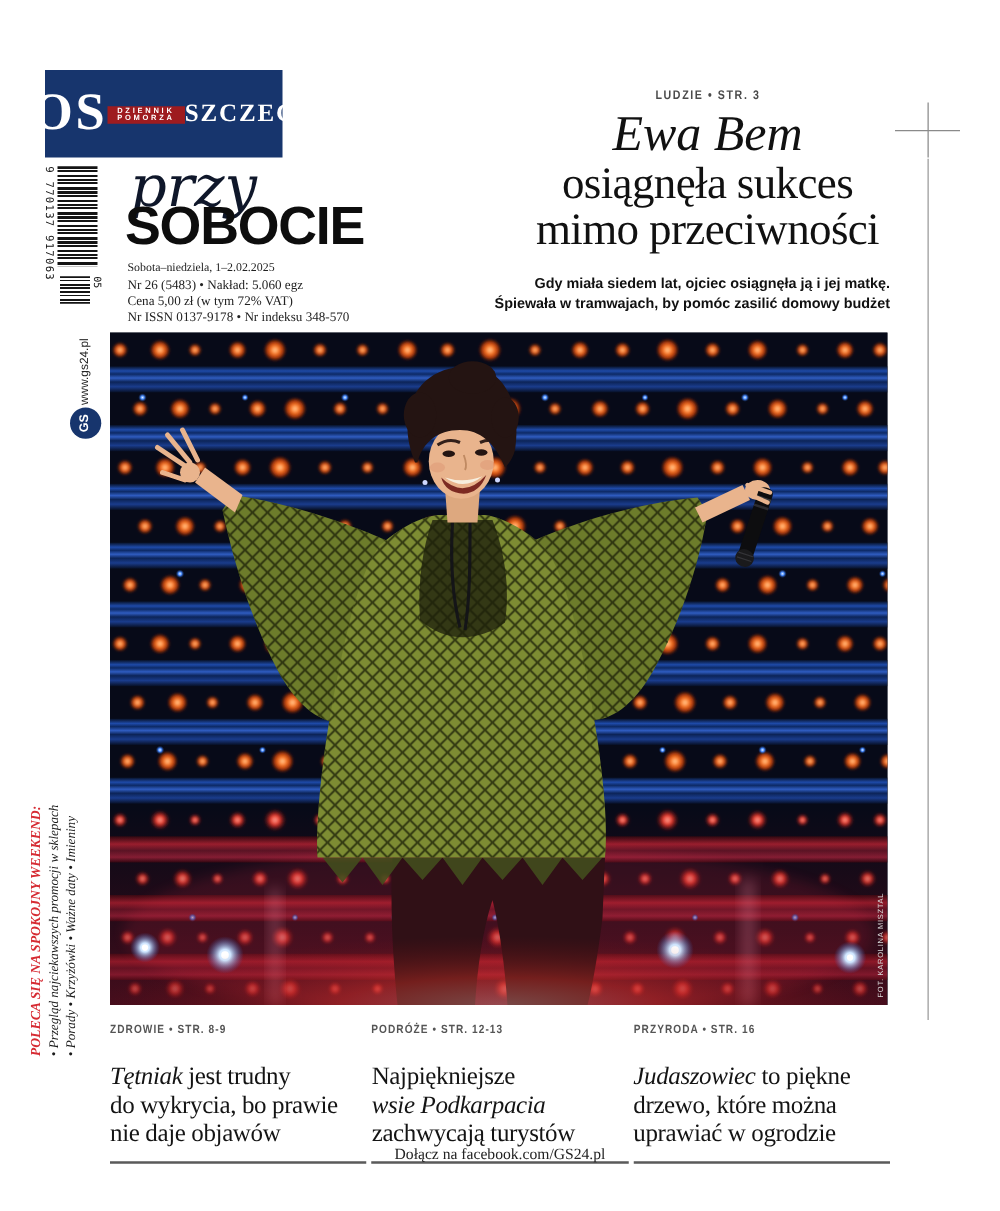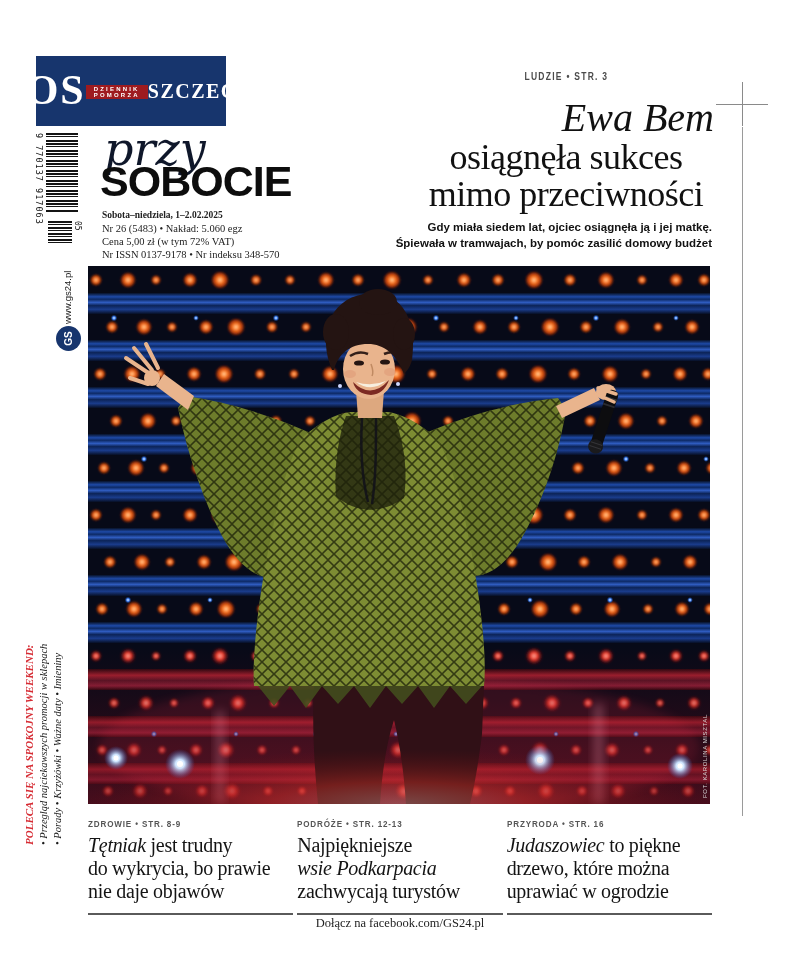--- a/index.html
+++ b/index.html
@@ -12,21 +12,21 @@
   .logo-glos{font:bold 42px/0.85 "Liberation Serif",serif;color:#fff;letter-spacing:2px;}
   .logo-tagline{background:#9e1b1f;color:#fff;font:bold 6px "Liberation Sans",sans-serif;
                 letter-spacing:2.2px;padding:1px 8px;margin:2px 0 1px;}
   .logo-szcz{font:bold 20px/1 "Liberation Serif",serif;color:#fff;letter-spacing:1.5px;text-align:right;}
 
   .script-word{position:absolute;left:104px;top:126px;font:italic 46px/1 "DejaVu Serif",serif;color:#0f172a;}
   .edition-name{position:absolute;left:100px;top:160px;font:bold 43px/1 "Liberation Sans",sans-serif;
                 letter-spacing:-1px;color:#0d0d0d;}
 
   .pub-info{position:absolute;left:102px;top:210px;font:10.5px/1.25 "Liberation Serif",serif;color:#222;}
-  .pub-info .date{font-weight:bold;font-size:9.5px;}
+  .pub-info .date{font-weight:normal;font-size:9.5px;}
 
   
   .barcode-digits{position:absolute;left:44px;top:133px;transform:rotate(90deg);transform-origin:0 0;
                   font:8.5px "DejaVu Sans Mono",monospace;letter-spacing:1px;white-space:nowrap;color:#111;}
   .barcode-bars{position:absolute;left:46px;top:133px;width:32px;height:80px;
       background:repeating-linear-gradient(180deg,#141414 0 2px,#fff 2px 3px,#141414 3px 4.5px,#fff 4.5px 7px,#141414 7px 9px,#fff 9px 10px);}
   .addon-bars{position:absolute;left:48px;top:221px;width:24px;height:22px;
       background:repeating-linear-gradient(180deg,#141414 0 1.5px,#fff 1.5px 3px,#141414 3px 4px,#fff 4px 6px);}
   .addon-digits{position:absolute;left:82px;top:221px;transform:rotate(90deg);transform-origin:0 0;
                 font:8px "DejaVu Sans Mono",monospace;color:#111;}
@@ -39,21 +39,21 @@
   .gs-badge span{transform:rotate(-90deg);font:bold 10px "Liberation Sans",sans-serif;color:#fff;}
 
   .weekend-promo{position:absolute;left:22px;top:845px;transform:rotate(-90deg);transform-origin:0 0;
                  font:italic 10.5px/1.35 "Liberation Serif",serif;color:#1a1a1a;white-space:nowrap;}
   .weekend-promo .heading{color:#d62b33;font-weight:bold;font-size:11px;}
 
   
   .lead{position:absolute;left:418px;top:66px;width:296px;text-align:center;}
   .lead-kicker{display:inline-block;transform:scaleX(.85);font:bold 10px "Liberation Sans",sans-serif;
                color:#4b4b4b;letter-spacing:1.5px;}
-  .lead-l1{font:italic 40px/1.05 "Liberation Serif",serif;color:#111;margin-top:13px;text-align:right;}
+  .lead-l1{font:italic 40px/1.05 "Liberation Serif",serif;color:#111;margin-top:2px;}
   .lead-l2,.lead-l3{font:36px/1.04 "Liberation Serif",serif;color:#111;letter-spacing:-.5px;}
   .lead-deck{position:absolute;right:88px;top:219px;width:420px;text-align:right;
              font:bold 11.5px/1.4 "Liberation Sans",sans-serif;color:#111;}
 
   
   .crosshair-v{position:absolute;left:742px;top:82px;width:1px;height:44px;background:#8a8a8a;}
   .crosshair-h{position:absolute;left:716px;top:104px;width:52px;height:1px;background:#8a8a8a;}
   .rule-right{position:absolute;left:742px;top:127px;width:1px;height:689px;background:#9a9a9a;}
 
   
@@ -61,21 +61,21 @@
   .photo svg{display:block;}
   .photo-credit{position:absolute;left:614px;top:532px;transform:rotate(-90deg);transform-origin:0 0;
                 font:6px "Liberation Sans",sans-serif;color:#d8d8d8;letter-spacing:.6px;white-space:nowrap;}
 
   
   .teasers{position:absolute;left:88px;top:813px;width:624px;display:flex;gap:4px;}
   .teaser{flex:1;}
   .t-kick{white-space:nowrap;}
   .t-kick span{display:inline-block;transform:scaleX(.85);transform-origin:left;
                font:bold 9.5px "Liberation Sans",sans-serif;color:#555;letter-spacing:1px;}
-  .t-head{font:20px/1.16 "Liberation Serif",serif;color:#141414;margin-top:3px;letter-spacing:-.3px;}
+  .t-head{font:20px/1.16 "Liberation Serif",serif;color:#141414;margin-top:19px;letter-spacing:-.3px;}
   .it{font-style:italic;}
   .t-rule{border-top:2px solid #5a5a5a;margin-top:9px;}
 
   .footer{position:absolute;left:0;right:0;top:916px;text-align:center;
           font:12.5px "Liberation Serif",serif;color:#222;}
 </style>
 </head>
 <body>
 
 <div class="page">

